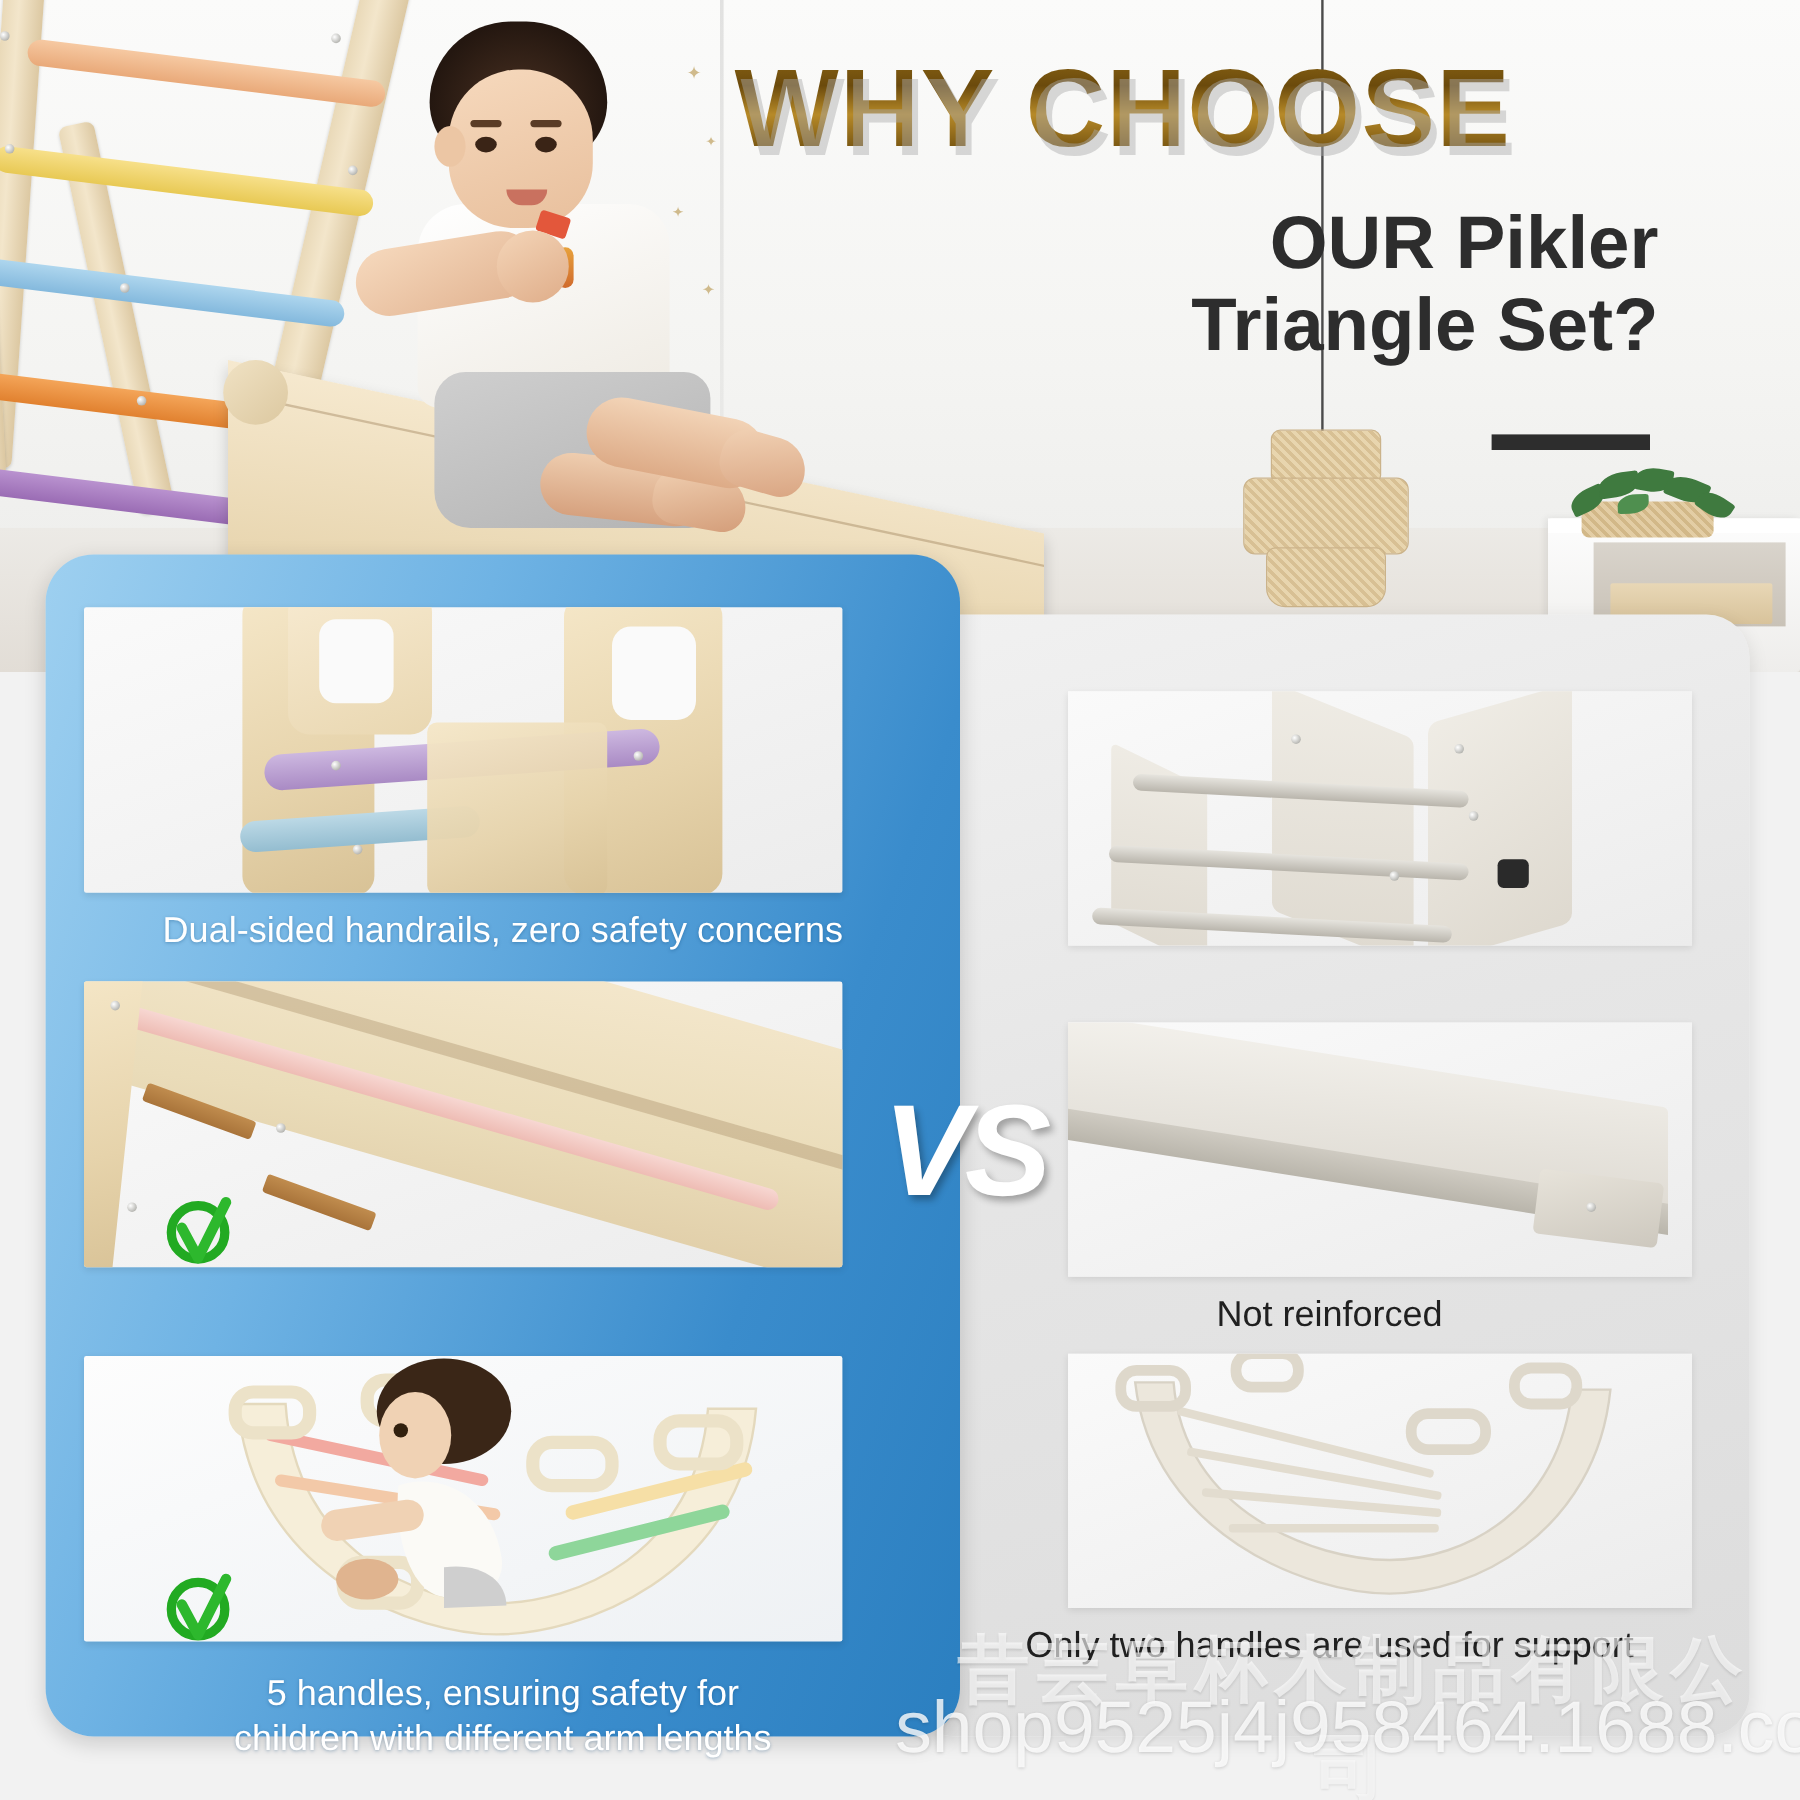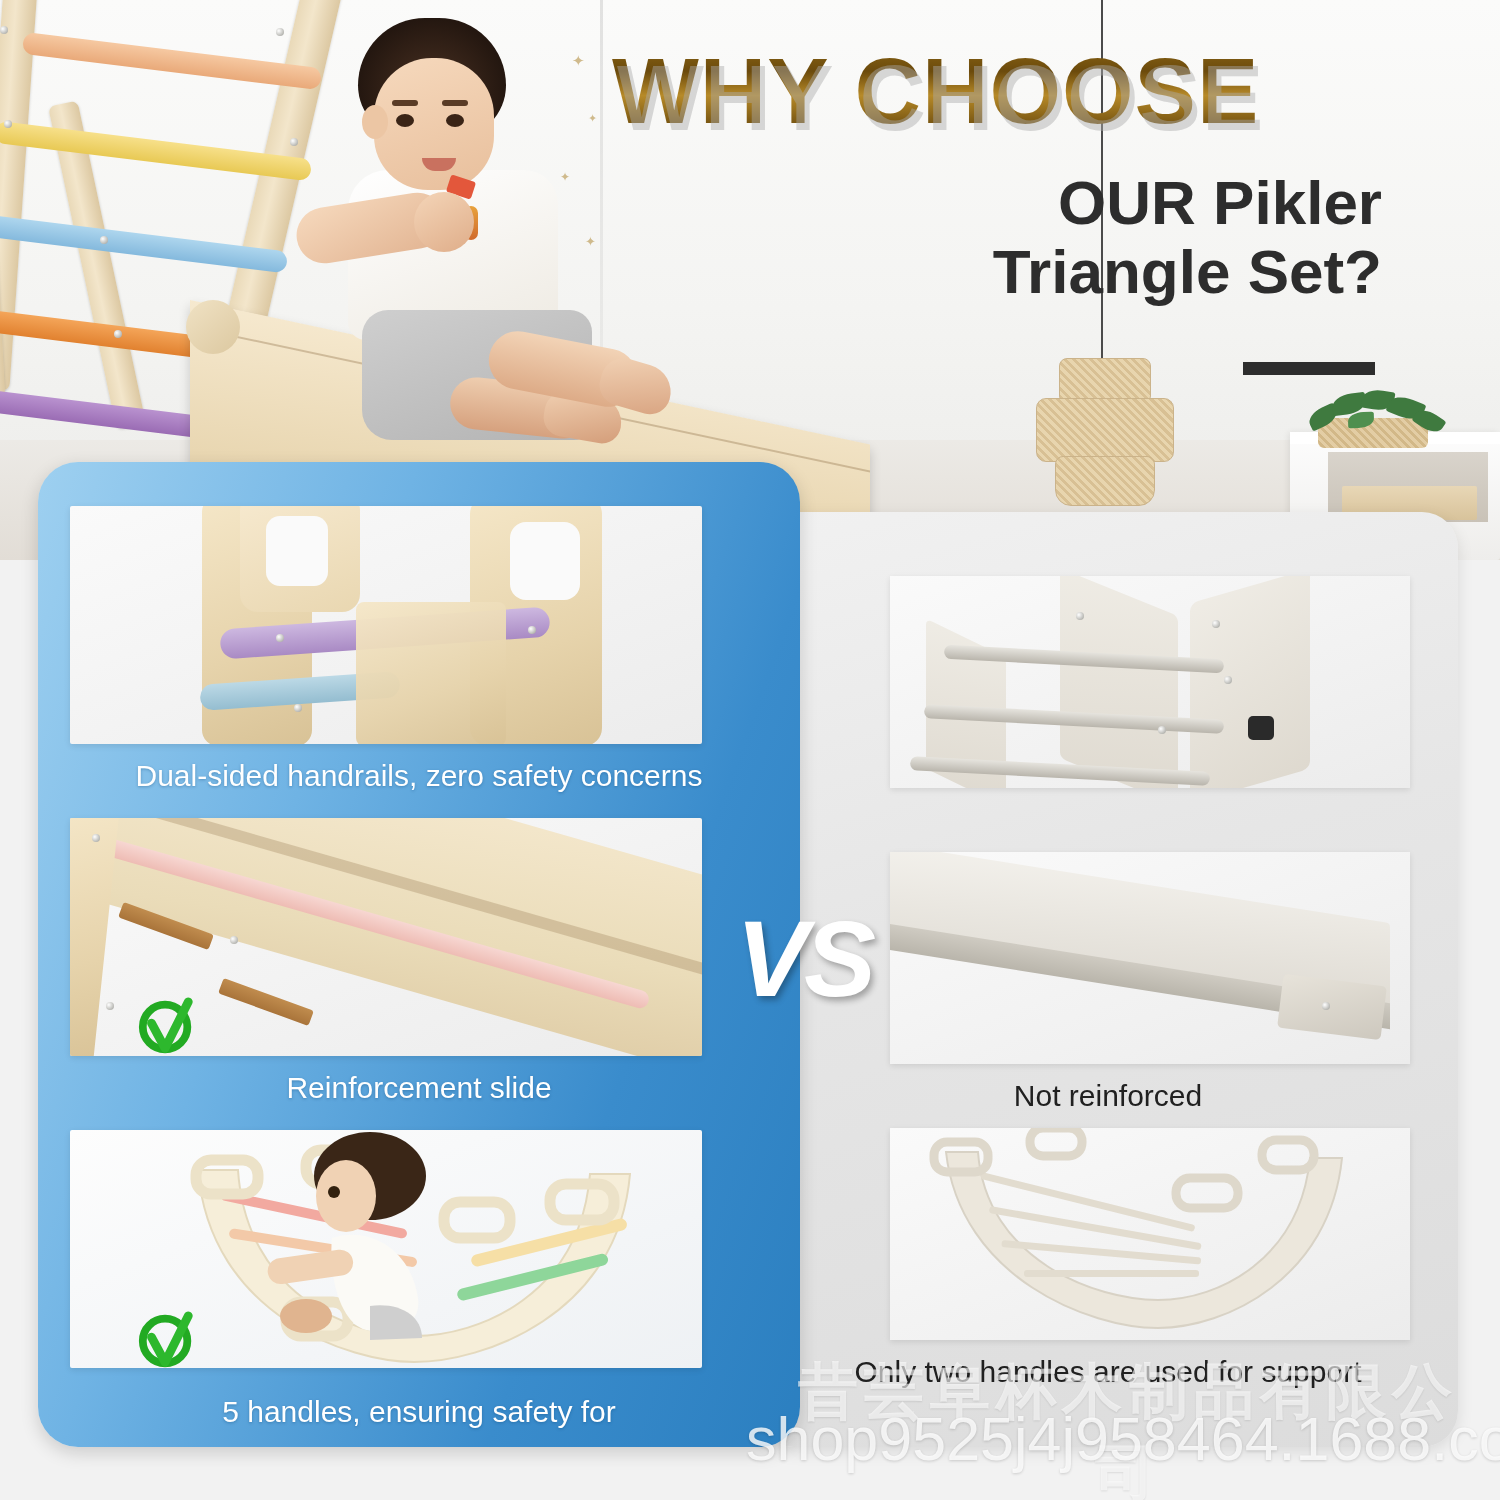--- a/index.html
+++ b/index.html
@@ -367,21 +367,20 @@
     <div class="screw" style="left:160px;top:118px;"></div>
     <div class="screw" style="left:36px;top:184px;"></div>
 
   </div>
   <span class="badge" style="left:98px;top:848px;">
     <svg viewBox="0 0 64 64" width="62" height="62">
       <circle cx="30" cy="32" r="23" fill="none" stroke="#22aa22" stroke-width="8"></circle>
       <path d="M16 28 L30 54 L54 6" fill="none" stroke="#2db82d" stroke-width="9" stroke-linecap="round" stroke-linejoin="round"></path>
     </svg>
   </span>
-  <div class="cap light" style="left:0;top:608px;">Reinforcement slide</div>
 
   <div class="photo" style="left:32px;top:668px;width:632px;height:238px;border-radius:2px;
        background:linear-gradient(160deg,#fdfdfd,#eef1f4);">
     <svg viewBox="0 0 632 238" width="632" height="238" style="position:absolute;left:0;top:0;">
       <path d="M128 40 C140 186 280 232 344 232 C412 232 548 186 560 44
                L520 44 C510 166 408 206 344 206 C280 206 176 164 168 40 Z" fill="#f6eed9" stroke="#e4d9bd" stroke-width="2"></path>
       <rect x="152" y="60" width="190" height="10" rx="5" fill="#f2a9a0" transform="rotate(12 152 60)"></rect>
       <rect x="160" y="98" width="190" height="10" rx="5" fill="#f3c9a8" transform="rotate(9 160 98)"></rect>
       <rect x="400" y="126" width="160" height="12" rx="6" fill="#f6dfa6" transform="rotate(-14 400 126)"></rect>
       <rect x="386" y="160" width="155" height="12" rx="6" fill="#8ed69a" transform="rotate(-14 386 160)"></rect>
@@ -397,19 +396,20 @@
       <path d="M262 108 C296 96 340 116 348 168 C352 198 320 206 296 200
                C272 194 258 150 262 108 Z" fill="#fbfaf6"></path>
       <path d="M300 176 C330 172 352 186 352 208 L300 210 Z" fill="#cfcfcf"></path>
       <rect x="196" y="130" width="86" height="26" rx="13" fill="#f0d2b4" transform="rotate(-8 196 130)"></rect>
       <ellipse cx="236" cy="186" rx="26" ry="17" fill="#e0b48f"></ellipse>
     </svg>
   </div>
 
   <div class="cap light" style="left:0;top:932px;">
     <div>5 handles, ensuring safety for</div>
+    <div>children with different arm lengths</div>
   </div>
 </div>
 
 <div id="vs">VS</div>
 
 <div id="wm-cn">昔芸阜杯木制品有限公司</div>
 <div id="wm-url">shop9525j4j958464.1688.com</div>
 
 </body></html>

